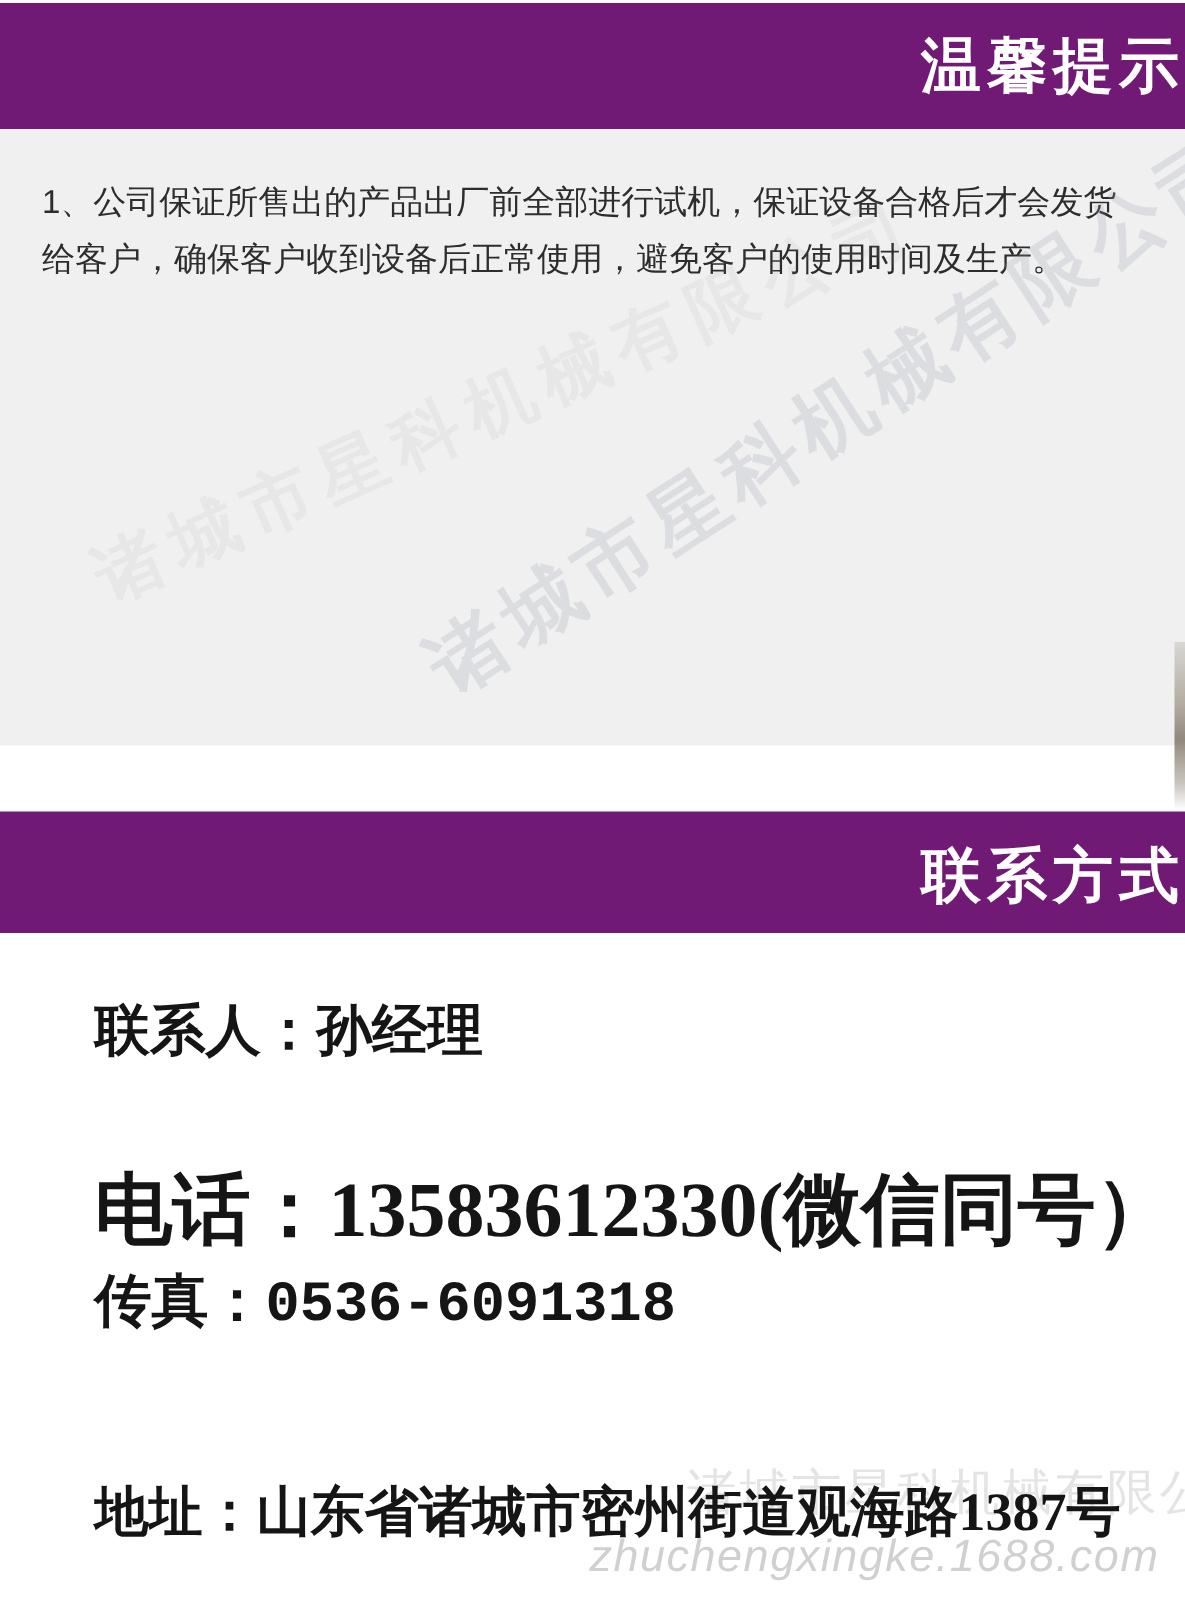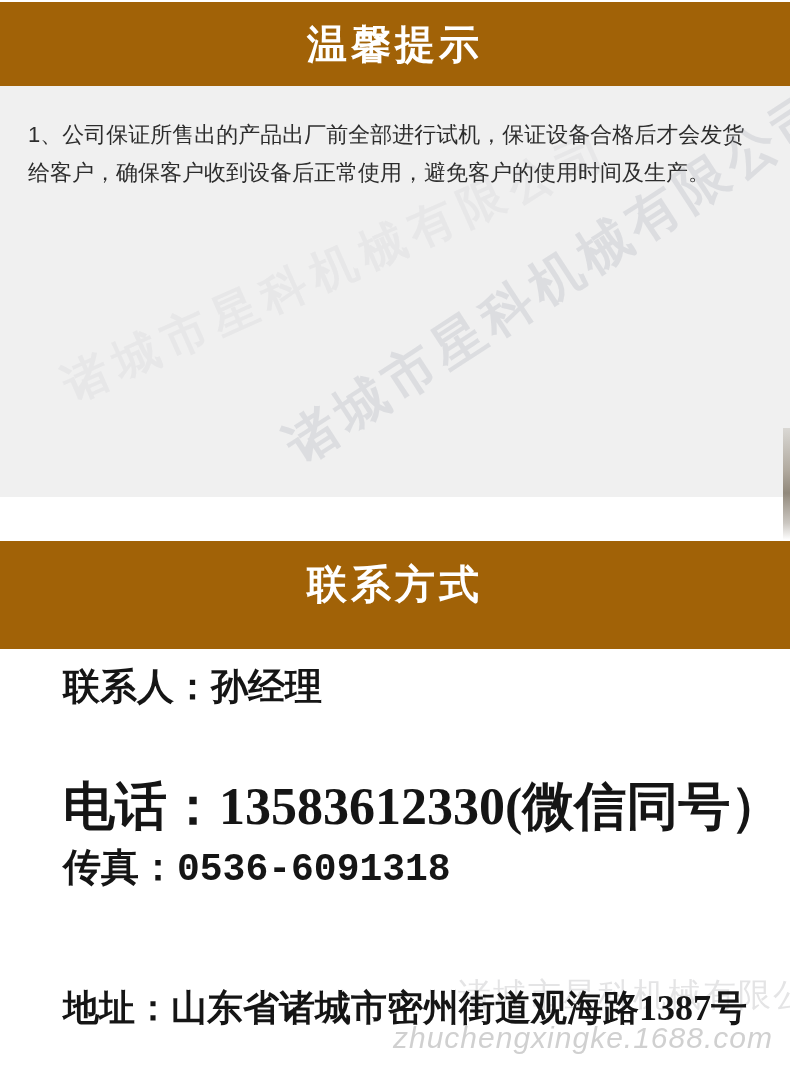--- a/index.html
+++ b/index.html
@@ -7,30 +7,30 @@
     width: 790px; height: 1071px;
     background: #ffffff;
     font-family: "Liberation Sans", "DejaVu Sans", sans-serif;
     position: relative;
     overflow: hidden;
   }
 
   
   .banner {
     position: absolute; left: 0; width: 790px;
-    background: #a16207;
+    background: #701a75;
     color: #ffffff;
-    text-align: center;
+    text-align: right;
     font-weight: bold;
     font-size: 40px;
     letter-spacing: 4px;
     overflow: hidden;
   }
   #banner-tips    { top: 2px;   height: 84px; line-height: 84px; }
-  #banner-contact { top: 541px; height: 108px; line-height: 86px; }
+  #banner-contact { top: 541px; height: 81px; line-height: 86px; }
 
   
   .tips-panel {
     position: absolute; top: 86px; left: 0;
     width: 790px; height: 411px;
     background: #f0f0f0;
     box-sizing: border-box;
     padding: 30px 24px 0 28px;
     overflow: hidden;
   }

